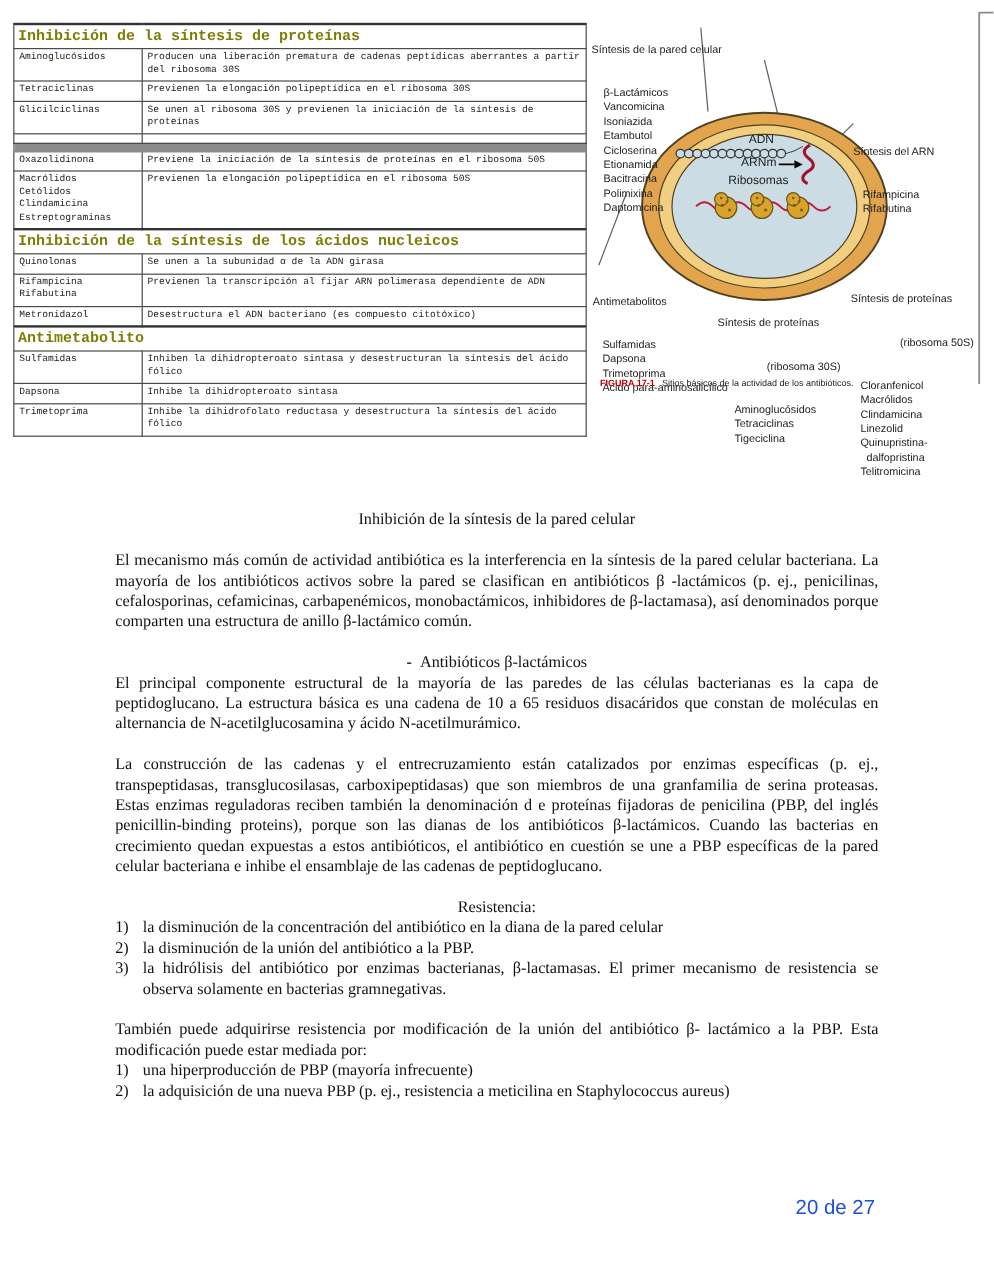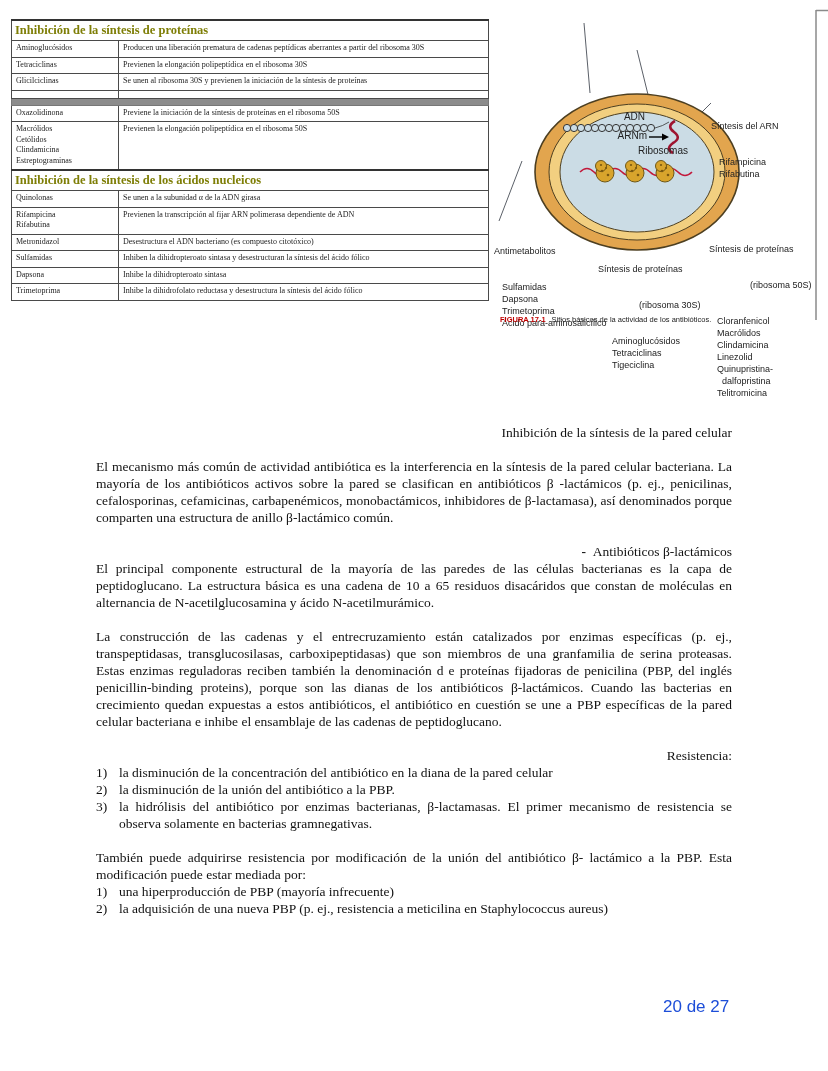--- a/index.html
+++ b/index.html
@@ -5,21 +5,21 @@
   html,body{margin:0;padding:0;}
   body{
     width:828px;height:1071px;position:relative;background:#ffffff;
     font-family:"Liberation Serif", serif;color:#1a1a1a;overflow:hidden;
   }
 
   
   .drug-table{
     position:absolute;left:11px;top:19px;width:478px;
     border-collapse:collapse;table-layout:fixed;
-    font-family:Liberation Serif, serif;
+    font-family:Liberation Mono, monospace;
     padding-left:24px;
   }
   .drug-table td{
     border:1px solid #4a4a4a;
     font-size:8px;line-height:10.5px;color:#222;
     padding:2px 4px 3px 4px;vertical-align:top;
   }
   .drug-table td.drug{white-space:pre-line;}
   .drug-table tr.section-row td{
     border-top:2px solid #333;
@@ -49,21 +49,21 @@
   }
   .cap-label{color:#c00000;font-weight:bold;margin-right:6px;}
   .cell-text{position:absolute;font-size:10px;line-height:11px;color:#222;text-align:right;}
 
   
   .body-text{
     position:absolute;left:96px;top:424px;width:636px;
     font-size:13.5px;line-height:17px;color:#111;
   }
   .body-text p{margin:0;text-align:justify;}
-  .body-text p.line{text-align:right;}
+  .body-text p.line{text-align:center;}
   .gap{height:17px;}
   .dash{font-weight:bold;}
   .num-list{margin:0;}
   .list-item{display:flex;}
   .list-item .num{flex:none;width:23px;}
   .list-item .txt{flex:1;text-align:justify;}
 
   
   .page-number{
     position:absolute;left:663px;top:997px;
@@ -137,20 +137,23 @@
 Rifabutina</td>
         <td>Previenen la transcripción al fijar ARN polimerasa dependiente de ADN</td>
       </tr>
 
       <tr>
         <td class="drug">Metronidazol</td>
         <td>Desestructura el ADN bacteriano (es compuesto citotóxico)</td>
       </tr>
     </tbody>
   <tbody>
+    <tr class="section-row">
+        <td colspan="2">Antimetabolito</td>
+      </tr>
 
       <tr>
         <td class="drug">Sulfamidas</td>
         <td>Inhiben la dihidropteroato sintasa y desestructuran la síntesis del ácido fólico</td>
       </tr>
 
       <tr>
         <td class="drug">Dapsona</td>
         <td>Inhibe la dihidropteroato sintasa</td>
       </tr>
@@ -225,22 +228,26 @@
         <circle cx="177" cy="166" r="1.3"></circle>
           <circle cx="183" cy="170" r="1.3"></circle>
           <circle cx="181" cy="163" r="1.1"></circle>
           <circle cx="176" cy="160" r="1.1"></circle>
       </g>
     </g>
   </svg>
 
   <div class="cell-text" style="left:120px;top:106px;width:40px;">ADN</div>
   <div class="cell-text" style="left:118px;top:125px;width:44px;text-align:right;">ARNm</div>
-  <div class="cell-text" style="left:138px;top:140px;width:65px;">Ribosomas</div>
-
+  <div class="cell-text" style="left:107px;top:140px;width:65px;">Ribosomas</div>
+
+  <div class="fig-group" style="left:8px;top:6px;">
+    <div class="fig-title">Síntesis de la pared celular</div>
+    <div class="fig-items"><div class="fig-item">β-Lactámicos</div><div class="fig-item">Vancomicina</div><div class="fig-item">Isoniazida</div><div class="fig-item">Etambutol</div><div class="fig-item">Cicloserina</div><div class="fig-item">Etionamida</div><div class="fig-item">Bacitracina</div><div class="fig-item">Polimixina</div><div class="fig-item">Daptomicina</div></div>
+  </div>
   <div class="fig-group" style="left:9px;top:216px;">
     <div class="fig-title">Antimetabolitos</div>
     <div class="fig-items tight"><div class="fig-item">Sulfamidas</div><div class="fig-item">Dapsona</div><div class="fig-item">Trimetoprima</div><div class="fig-item">Ácido para-aminosalicílico</div></div>
   </div>
   <div class="fig-group" style="left:226px;top:91px;">
     <div class="fig-title">Síntesis del ARN</div>
     <div class="fig-items tight"><div class="fig-item">Rifampicina</div><div class="fig-item">Rifabutina</div></div>
   </div>
   <div class="fig-group" style="left:113px;top:234px;">
     <div class="fig-title">Síntesis de proteínas</div>

